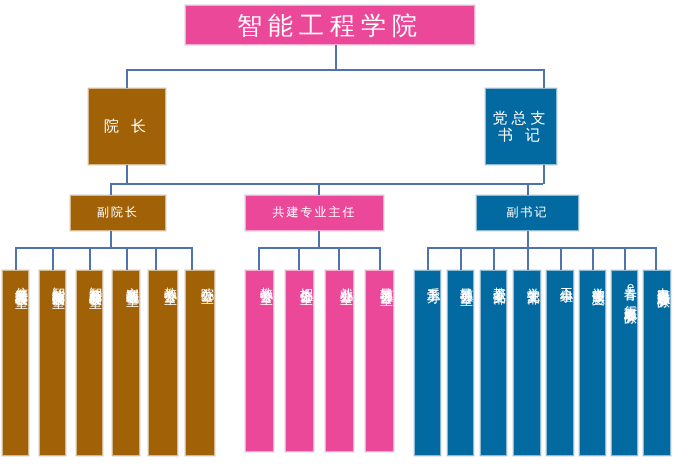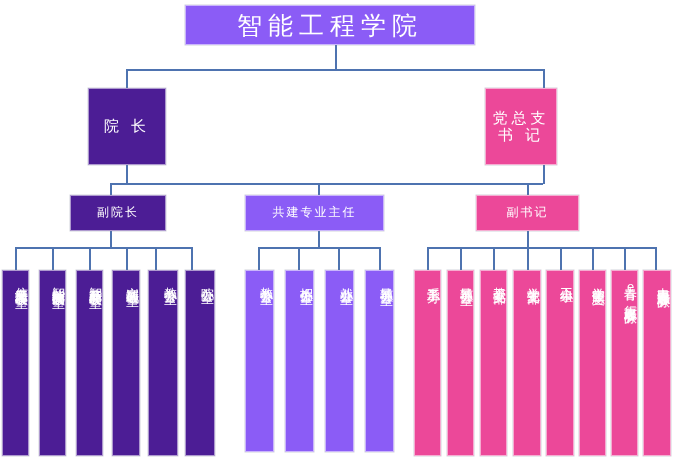--- a/index.html
+++ b/index.html
@@ -26,23 +26,23 @@
     display: flex;
     align-items: center;
     justify-content: center;
     text-align: center;
     line-height: 1.12;
     letter-spacing: 0.5px;
     border: 1px solid rgba(255,255,255,0.55);
     box-shadow: 0 0 0 0.5px rgba(120,130,150,0.35);
     z-index: 3;
   }
-  .node.green   { background: #8b5cf6; justify-content: center; }
-  .node.cyan    { background: #4c1d95; }
-  .node.blue    { background: #ec4899; }
+  .node.green   { background: #ec4899; justify-content: center; }
+  .node.cyan    { background: #a16207; }
+  .node.blue    { background: #0369a1; }
 
   .node .label {
     display: block;
     width: 100%;
     white-space: pre-line;
   }
 
   
   .node.vertical {
     align-items: flex-start;

